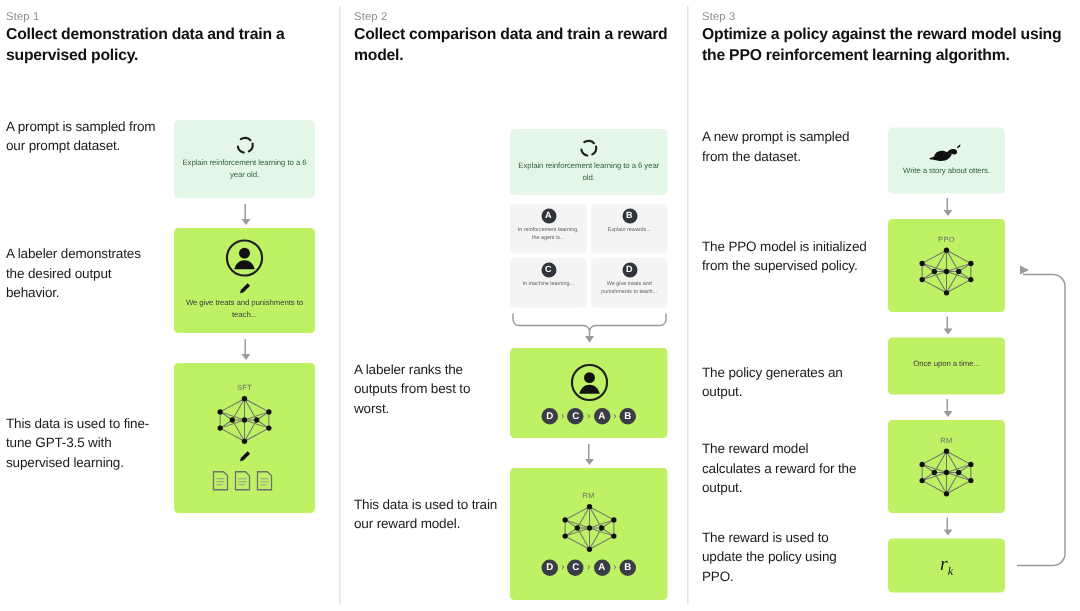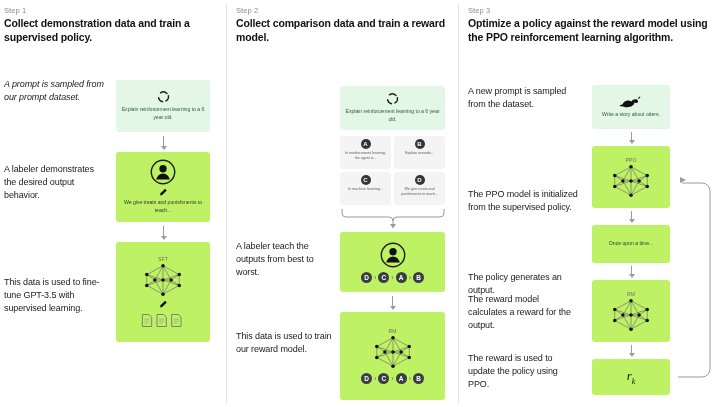--- a/index.html
+++ b/index.html
@@ -105,21 +105,21 @@
 
 <div class="page">
 
   <div class="divider div1"></div>
   <div class="divider div2"></div>
 
   <div class="col col1">
     <div class="step-label">Step 1</div>
     <div class="step-title">Collect demonstration data and train a supervised policy.</div>
 
-    <div class="caption" style="top:78px;font-style:italic;">A prompt is sampled from our prompt dataset.</div>
+    <div class="caption" style="top:78px;">A prompt is sampled from our prompt dataset.</div>
     <div class="caption" style="top:163px;">A labeler demonstrates the desired output behavior.</div>
     <div class="caption" style="top:276px;">This data is used to fine-tune GPT-3.5 with supervised learning.</div>
 
     <div class="box green" style="left:116px;top:80px;width:94px;height:52px;">
       <span>
         <svg class="recycle" viewBox="0 0 24 24" fill="none" stroke="#1f1f1f" stroke-width="2.6" stroke-linecap="round">
           <path d="M6.5 5.2 A9 9 0 0 1 18.4 6.4"></path>
           <path d="M21 10.5 A9 9 0 0 1 16.4 20.2"></path>
           <path d="M10.2 21.6 A9 9 0 0 1 2.9 14.2"></path>
         </svg>
@@ -198,21 +198,21 @@
           </g>
         </svg>
       </span>
     </div>
   </div>
 
   <div class="col col2">
     <div class="step-label">Step 2</div>
     <div class="step-title">Collect comparison data and train a reward model.</div>
 
-    <div class="caption" style="top:240px;">A labeler teach the outputs from best to worst.</div>
+    <div class="caption" style="top:240px;">A labeler ranks the outputs from best to worst.</div>
     <div class="caption" style="top:330px;">This data is used to train our reward model.</div>
 
     <div class="box green" style="left:108px;top:86px;width:105px;height:44px;">
       <span>
         <svg class="recycle" viewBox="0 0 24 24" fill="none" stroke="#1f1f1f" stroke-width="2.6" stroke-linecap="round">
           <path d="M6.5 5.2 A9 9 0 0 1 18.4 6.4"></path>
           <path d="M21 10.5 A9 9 0 0 1 16.4 20.2"></path>
           <path d="M10.2 21.6 A9 9 0 0 1 2.9 14.2"></path>
         </svg>
       </span>
@@ -306,22 +306,22 @@
         <div class="rank-badge">B</div>
       </div>
     </div>
   </div>
 
   <div class="col col3">
     <div class="step-label">Step 3</div>
     <div class="step-title">Optimize a policy against the reward model using the PPO reinforcement learning algorithm.</div>
 
     <div class="caption" style="top:85px;width:105px;">A new prompt is sampled from the dataset.</div>
-    <div class="caption" style="top:158px;width:110px;margin-top:30px;">The PPO model is initialized from the supervised policy.</div>
-    <div class="caption" style="top:242px;width:110px;margin-top:29px;">The policy generates an output.</div>
+    <div class="caption" style="top:158px;width:110px;">The PPO model is initialized from the supervised policy.</div>
+    <div class="caption" style="top:242px;width:110px;">The policy generates an output.</div>
     <div class="caption" style="top:293px;width:112px;">The reward model calculates a reward for the output.</div>
     <div class="caption" style="top:352px;width:112px;">The reward is used to update the policy using PPO.</div>
 
     <div class="box green" style="left:128px;top:85px;width:78px;height:44px;">
       <span>
         <svg class="otter" viewBox="0 0 60 30">
           <path d="M4 24c2-1 5-1 7-3 1-4 4-7 9-8 4-1 8 0 11 2 2-3 5-5 9-5 3 0 5 1 6 3 1 2 0 4-2 5-3 1-5 0-6-1 0 3-2 6-5 8-4 3-10 4-16 3-4-1-8-2-11-2-1 0-2 0-2-1z" fill="#111"></path>
           <path d="M46 8c1-2 3-4 5-5 1 1 0 3-1 4-1 1-3 2-4 1z" fill="#111"></path>
           <circle cx="47" cy="13.5" r="1" fill="#fff"></circle>
         </svg>

